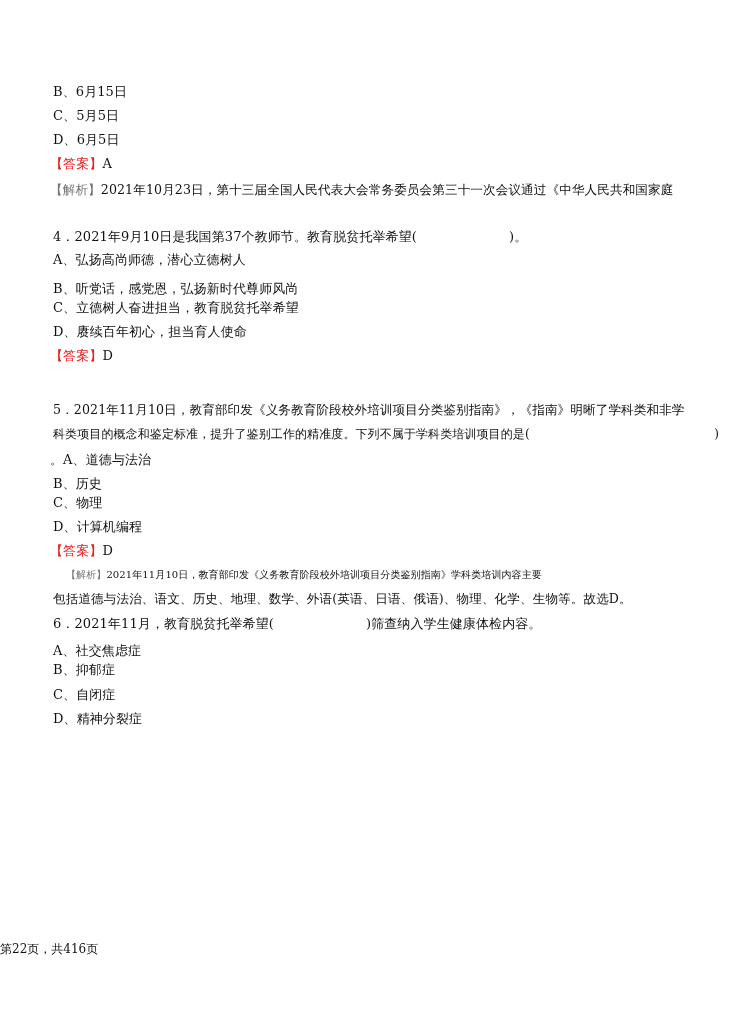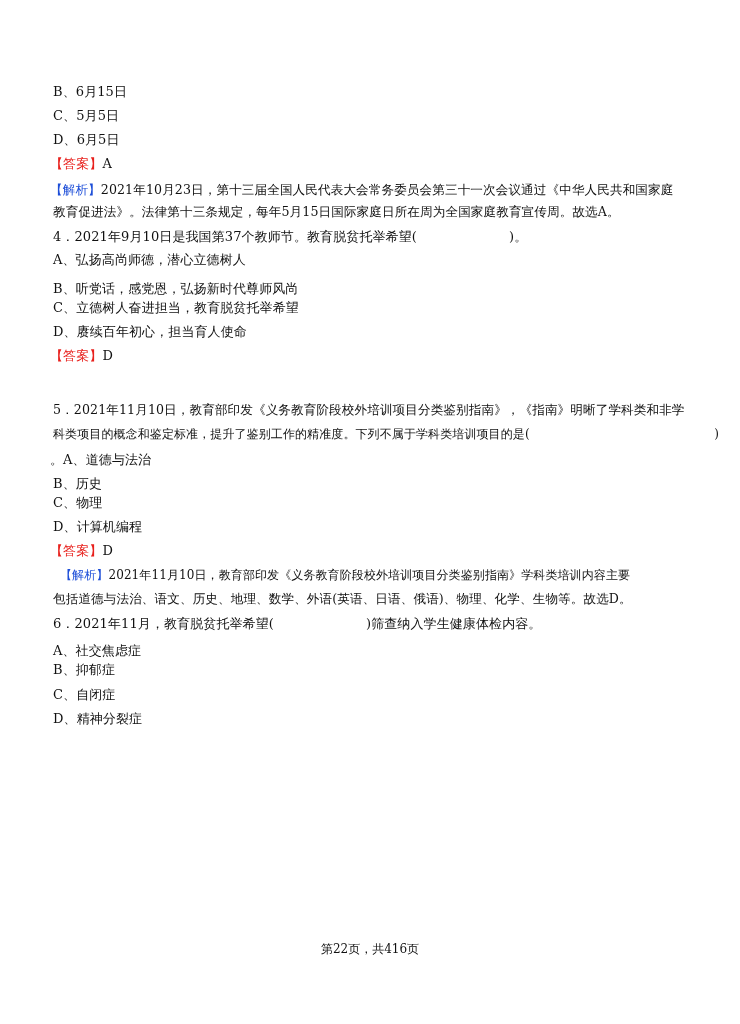--- a/index.html
+++ b/index.html
@@ -22,30 +22,30 @@
     }
     .line {
       position: absolute;
       left: 53px;
       font-size: 13px;
       line-height: 18px;
       white-space: nowrap;
       letter-spacing: 0.1px;
     }
     .tag-answer { color: #e8201c; }
-    .tag-analysis { color: #1d4ed8; }
+    .tag-analysis { color: #737373; }
     .blank {
       display: inline-block;
     }
     .footer {
       position: absolute;
       left: 0;
       width: 740px;
       top: 941px;
-      text-align: center;
+      text-align: left;
       font-size: 12px;
       line-height: 16px;
       color: #111111;
     }
   </style>
 </head>
 <body>
 
 <div class="page">
 
@@ -56,23 +56,20 @@
     <span>C、</span><span>5月5日</span>
   </div>
   <div class="line" style="top:131px">
     <span>D、</span><span>6月5日</span>
   </div>
   <div class="line" style="top:155px; left:50px">
     <span class="tag-answer">【答案】</span><span>A</span>
   </div>
   <div class="line" style="top:181px; left:50px; font-size:12.6px">
     <span class="tag-analysis">【解析】</span><span>2021年10月23日，第十三届全国人民代表大会常务委员会第三十一次会议通过《中华人民共和国家庭</span>
-  </div>
-  <div class="line" style="top:203px; font-size:12.6px">
-    <span>教育促进法》。法律第十三条规定，每年5月15日国际家庭日所在周为全国家庭教育宣传周。故选A。</span>
   </div>
 
   <div class="line" style="top:228px">
     <span>4．</span><span>2021年9月10日是我国第37个教师节。教育脱贫托举希望(</span><span class="blank" style="width:92px"></span><span>)。</span>
   </div>
   <div class="line" style="top:251px">
     <span>A、</span><span>弘扬高尚师德，潜心立德树人</span>
   </div>
   <div class="line" style="top:280px">
     <span>B、</span><span>听党话，感党恩，弘扬新时代尊师风尚</span>
@@ -101,21 +98,21 @@
   </div>
   <div class="line" style="top:494px">
     <span>C、</span><span>物理</span>
   </div>
   <div class="line" style="top:518px">
     <span>D、</span><span>计算机编程</span>
   </div>
   <div class="line" style="top:542px; left:50px">
     <span class="tag-answer">【答案】</span><span>D</span>
   </div>
-  <div class="line" style="top:566px; left:60px; font-size:12px">
+  <div class="line" style="top:566px; left:66px; font-size:10px">
     <span class="tag-analysis">【解析】</span><span>2021年11月10日，教育部印发《义务教育阶段校外培训项目分类鉴别指南》学科类培训内容主要</span>
   </div>
   <div class="line" style="top:590px; font-size:12.6px">
     <span>包括道德与法治、语文、历史、地理、数学、外语(英语、日语、俄语)、物理、化学、生物等。故选D。</span>
   </div>
 
   <div class="line" style="top:615px">
     <span>6．</span><span>2021年11月，教育脱贫托举希望(</span><span class="blank" style="width:92px"></span><span>)筛查纳入学生健康体检内容。</span>
   </div>
   <div class="line" style="top:642px">

